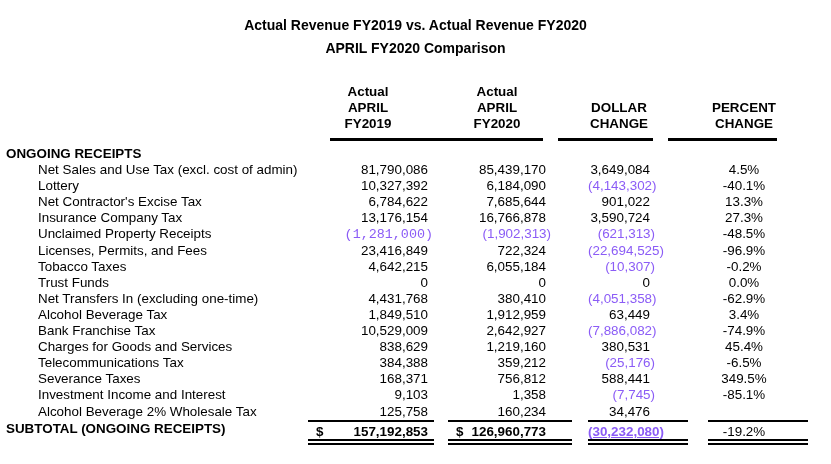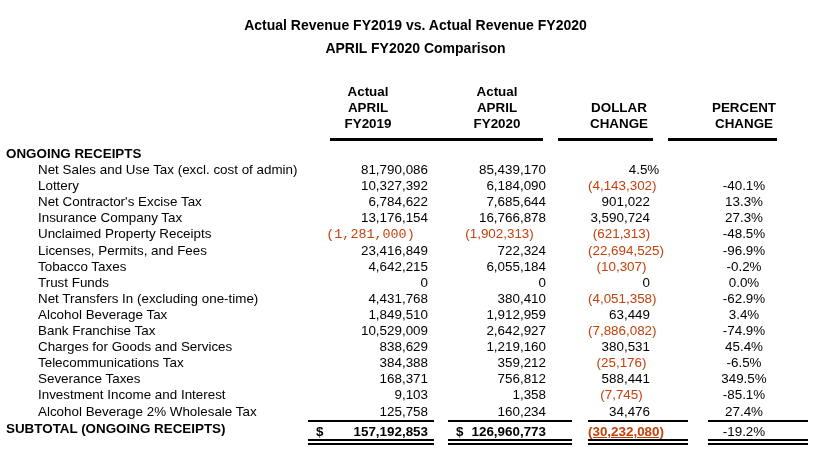--- a/index.html
+++ b/index.html
@@ -38,21 +38,21 @@
   .hl-sp2{width:15px;flex:none;}
   .hl-seg2{width:95px;}
   .hl-sp3{width:15px;flex:none;}
   .hl-seg3{width:109px;}
 
   
   .rows{margin-top:5px;}
   .row{display:flex;height:16.1px;line-height:16.1px;align-items:baseline;}
   .lbl-section{font-weight:bold;padding-left:6px;white-space:nowrap;}
   .lbl-item{padding-left:38px;white-space:nowrap;}
-  .neg{color:#c2410c;text-align:center;}
+  .neg{color:#8b5cf6;}
 
   
   .row.subtotal{height:25px;line-height:17px;font-weight:bold;align-items:stretch;}
   .row.subtotal .box{
     border-top:2px solid #000000;
     border-bottom:6px double #000000;
     padding-top:1px;
   }
   .row.subtotal .money{display:flex;justify-content:space-between;padding-left:8px;}
   .row.subtotal .c3{font-weight:bold;text-decoration:underline;}
@@ -107,20 +107,21 @@
     <div class="row">
       <div class="cell c-lbl lbl-section">ONGOING RECEIPTS</div>
     </div>
 
   <div class="row">
     <div class="cell c-lbl lbl-item">Net Sales and Use Tax (excl. cost of admin)</div>
     <div class="cell c1 num">81,790,086</div>
     <div class="sp sp1"></div>
     <div class="cell c2 num">85,439,170</div>
     <div class="sp sp2"></div>
+    <div class="cell c3 num">3,649,084</div>
     <div class="sp sp3"></div>
     <div class="cell c4 pct">4.5%</div>
   </div>
 
   <div class="row">
     <div class="cell c-lbl lbl-item">Lottery</div>
     <div class="cell c1 num">10,327,392</div>
     <div class="sp sp1"></div>
     <div class="cell c2 num">6,184,090</div>
     <div class="sp sp2"></div>
@@ -273,21 +274,20 @@
   </div>
 
   <div class="row">
     <div class="cell c-lbl lbl-item">Alcohol Beverage 2% Wholesale Tax</div>
     <div class="cell c1 num">125,758</div>
     <div class="sp sp1"></div>
     <div class="cell c2 num">160,234</div>
     <div class="sp sp2"></div>
     <div class="cell c3 num">34,476</div>
     <div class="sp sp3"></div>
-    <div class="cell c4 pct">27.4%</div>
   </div>
 <div class="row subtotal" id="subtotal-row">
       <div class="cell c-lbl lbl-section">SUBTOTAL (ONGOING RECEIPTS)</div>
       <div class="cell c1 box money">
         <span>$</span>
           <span>157,192,853</span>
       </div>
       <div class="sp sp1"></div>
       <div class="cell c2 box money">
         <span>$</span>

